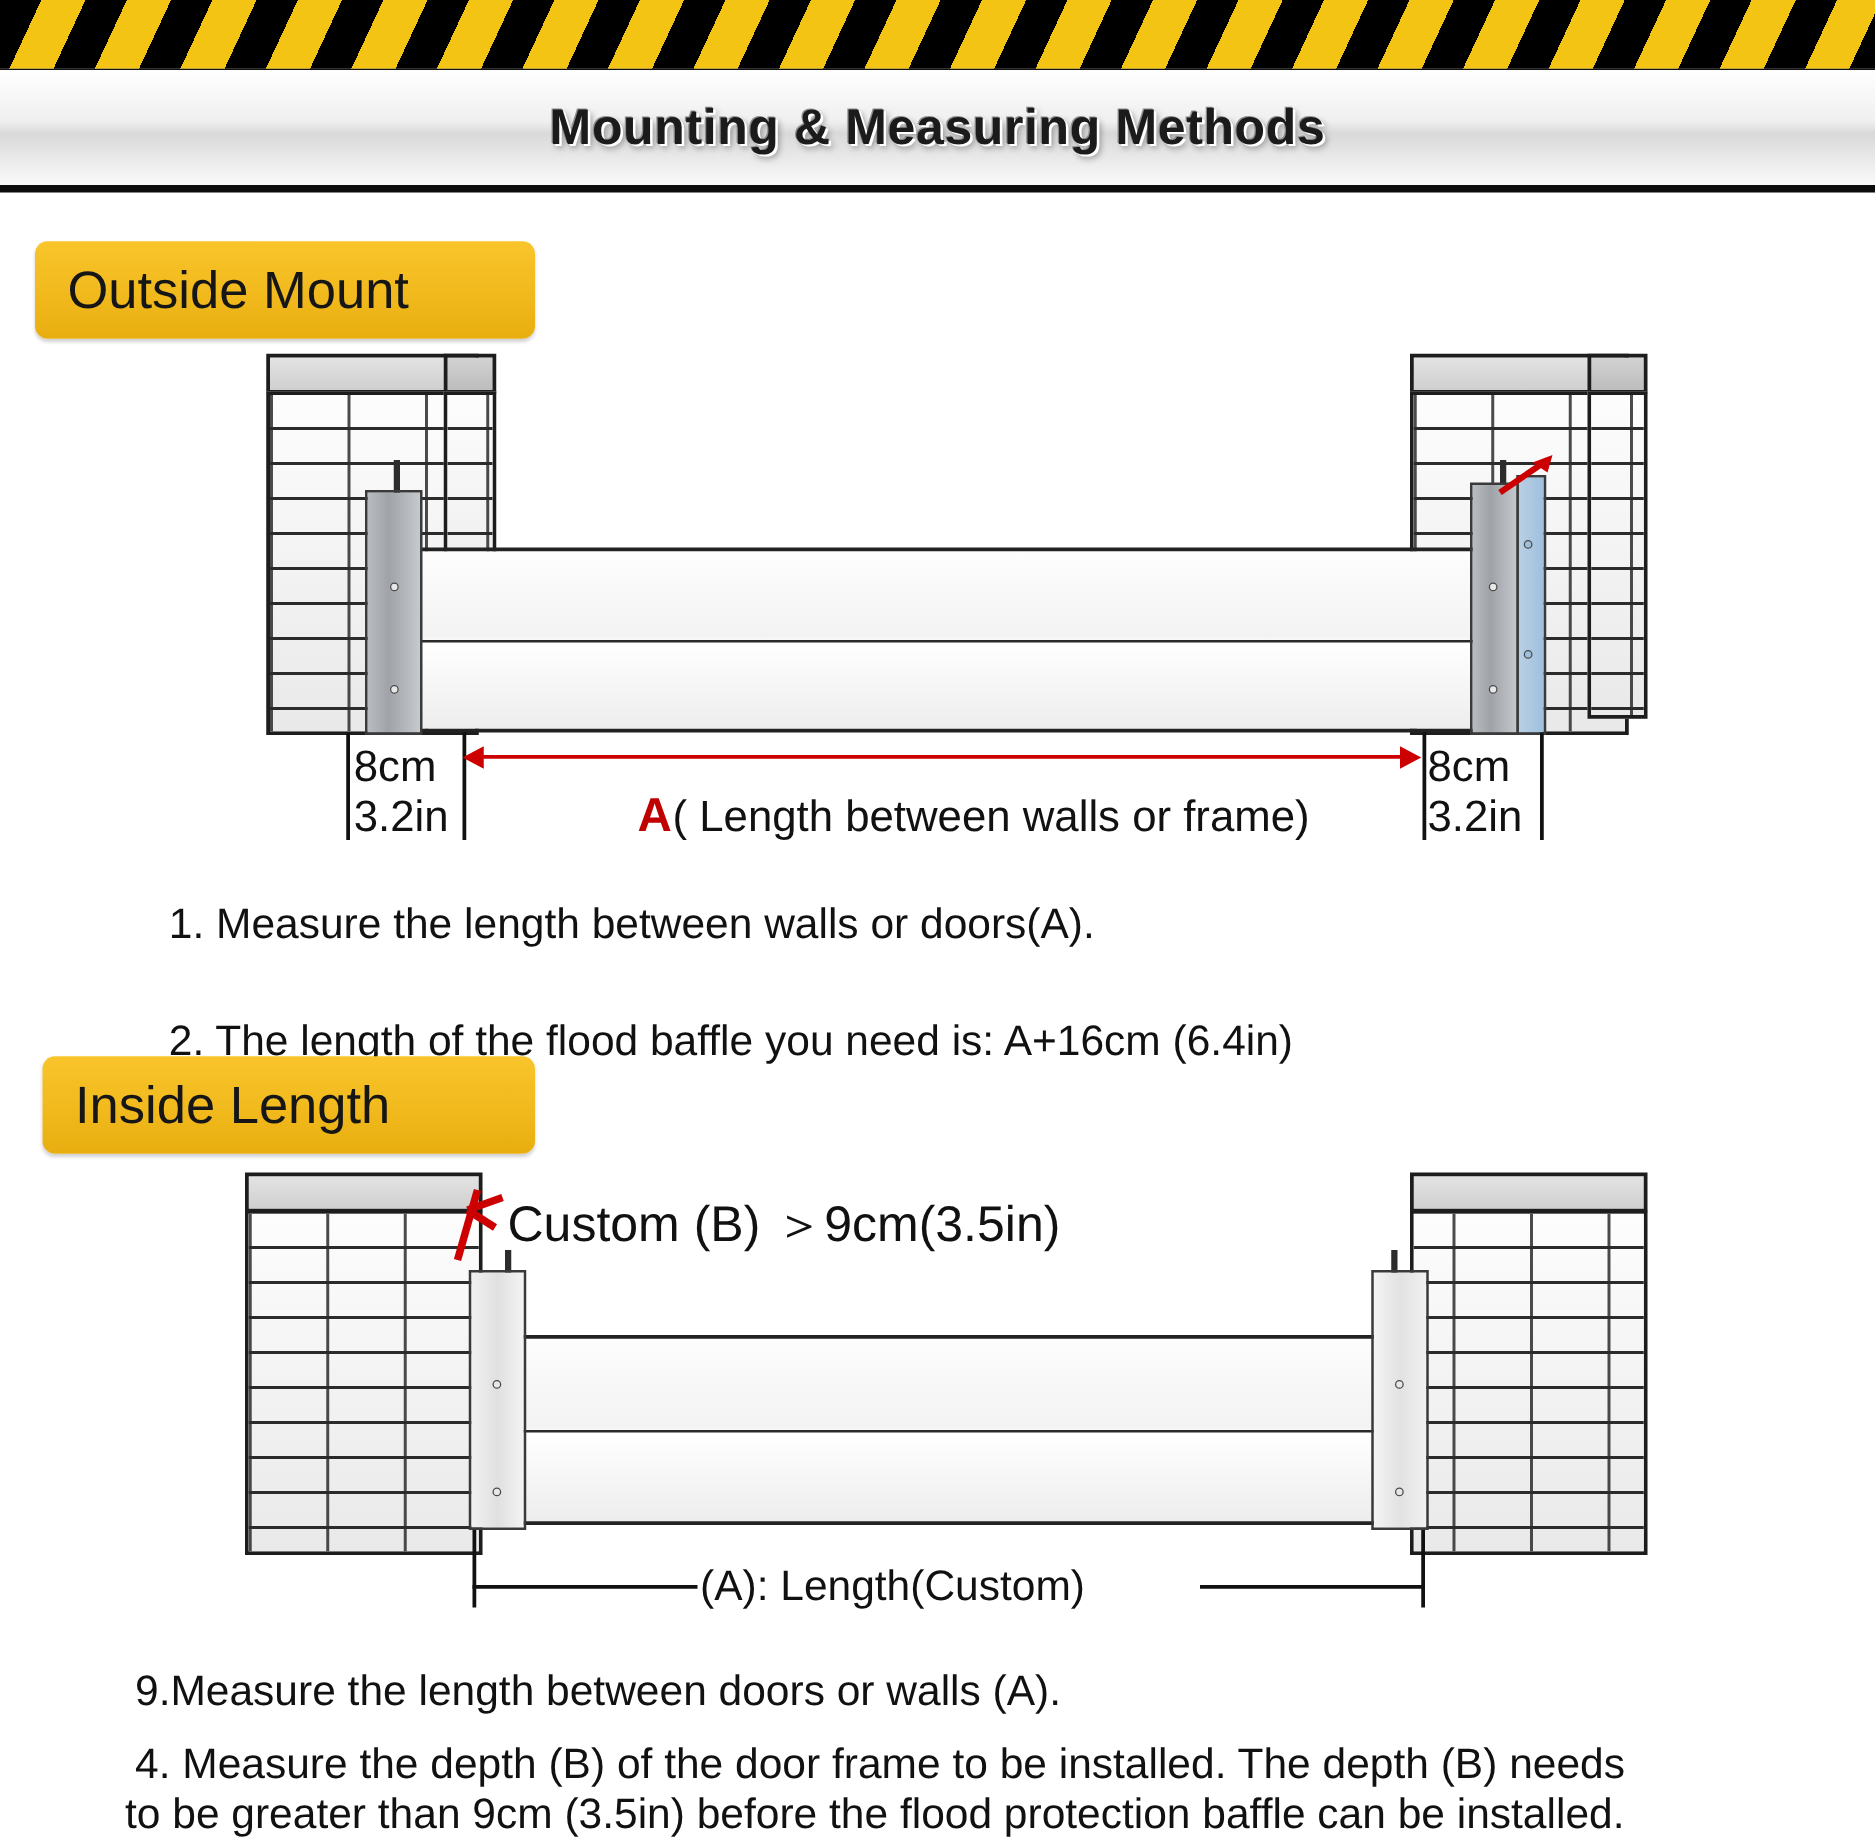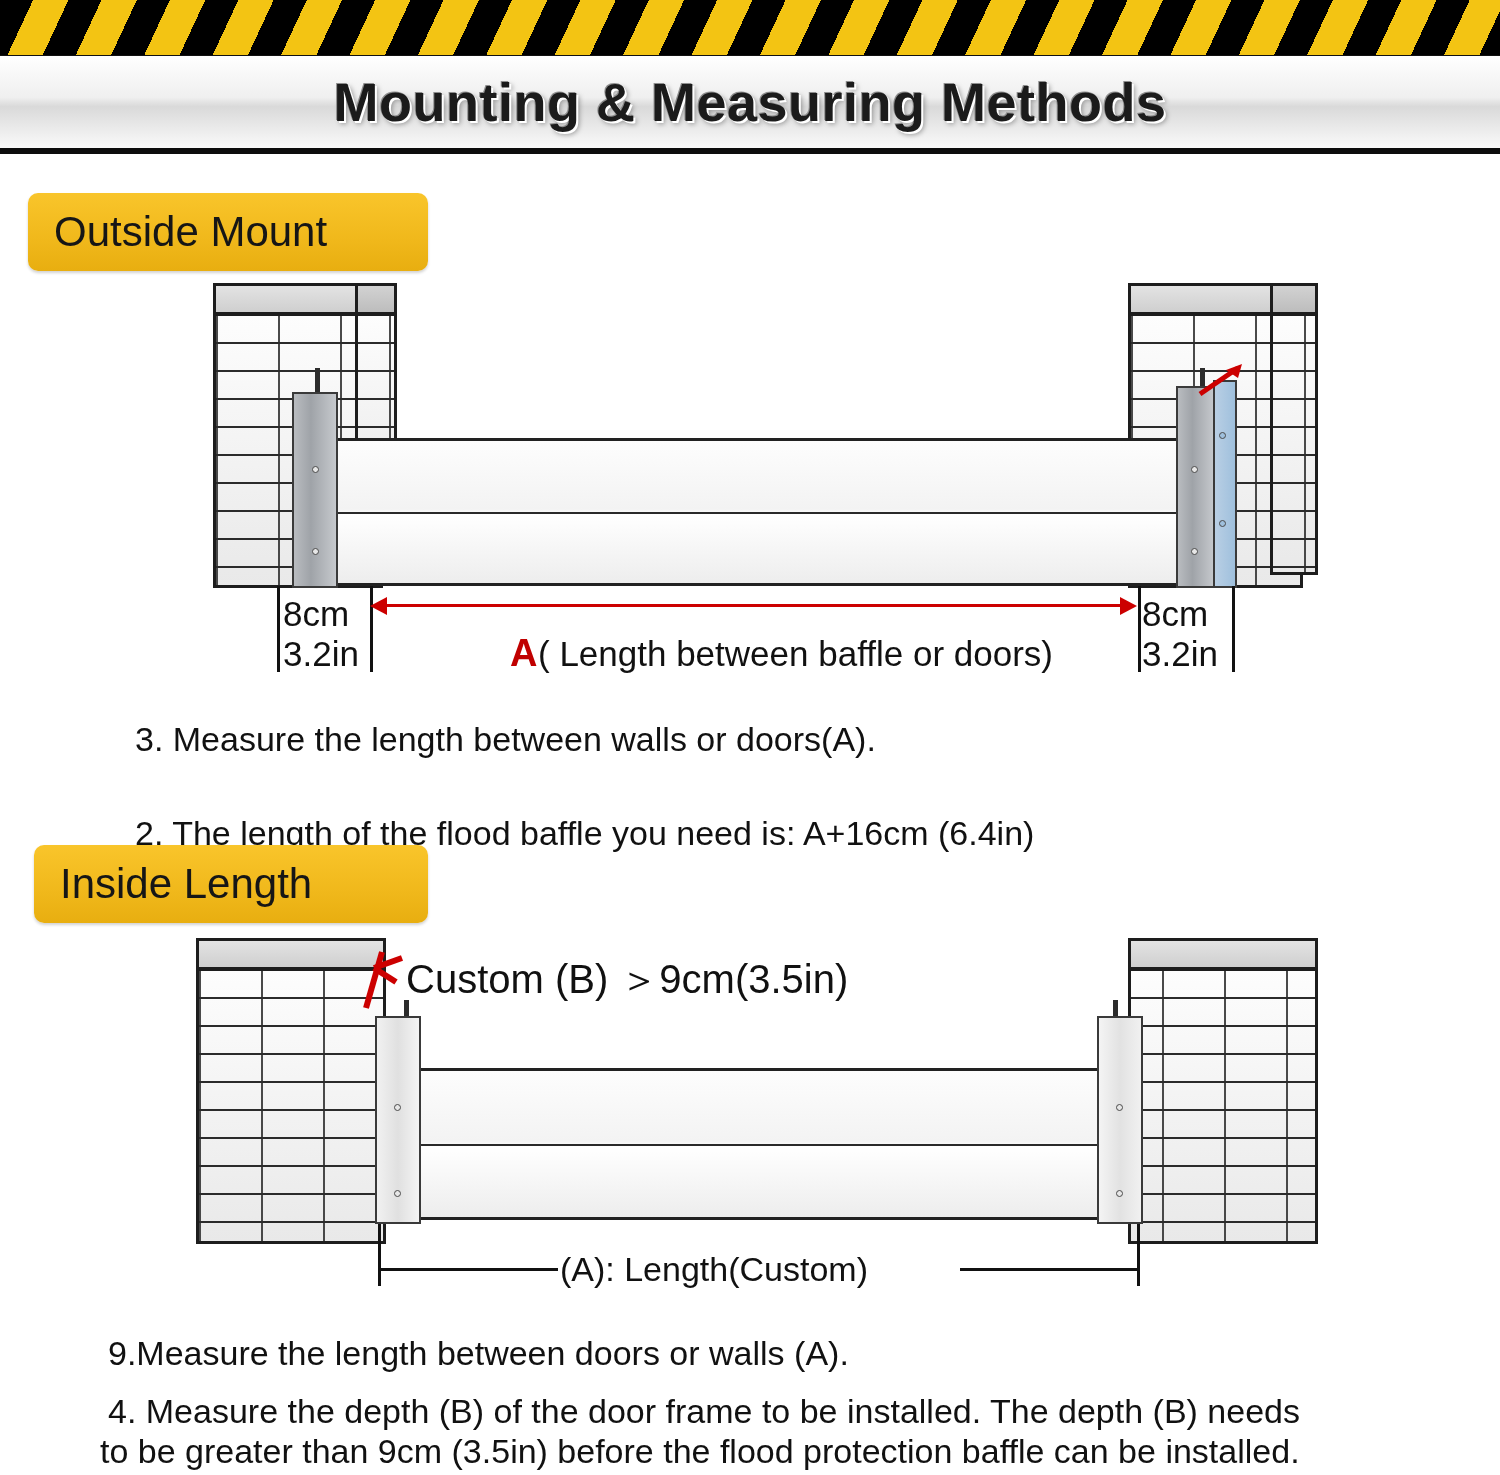--- a/index.html
+++ b/index.html
@@ -35,21 +35,21 @@
   }
   .banner-plate {
     position: absolute;
     left: 0; top: 56px;
     width: 1500px; height: 98px;
     background: linear-gradient(180deg, #ffffff 0%, #efefef 45%, #d9d9d9 55%, #fafafa 100%);
     border-bottom: 6px solid #0d0d0d;
     display: flex; align-items: center; justify-content: center;
   }
   .banner-title {
-    font-size: 54px;
+    font-size: 40px;
     font-weight: bold;
     letter-spacing: 0.5px;
     color: #1b1b1b;
     text-shadow:
       2px 2px 0 #ffffff,
       -1px -1px 0 #8e8e8e,
       3px 3px 5px rgba(0,0,0,0.35);
     white-space: nowrap;
   }
 
@@ -243,23 +243,23 @@
   <div class="dimline" style="left:384px; top:604px; width:738px;"></div>
   <div class="arrow-left" style="left:370px; top:597px;"></div>
   <div class="arrow-right" style="left:1120px; top:597px;"></div>
 
   <div class="label" style="left:283px; top:594px;">8cm</div>
   <div class="label" style="left:283px; top:634px;">3.2in</div>
   <div class="label" style="left:1142px; top:594px;">8cm</div>
   <div class="label" style="left:1142px; top:634px;">3.2in</div>
 
   <div class="label label-red" style="left:510px; top:632px; font-size:38px;">A</div>
-  <div class="label" style="left:538px; top:634px;">( Length between baffle or doors)</div>
-
-  <div class="caption" style="left:135px; top:720px;">3. Measure the length between walls or doors(A).</div>
+  <div class="label" style="left:538px; top:634px;">( Length between walls or frame)</div>
+
+  <div class="caption" style="left:135px; top:720px;">1. Measure the length between walls or doors(A).</div>
   <div class="caption" style="left:135px; top:814px;">2. The length of the flood baffle you need is: A+16cm (6.4in)</div>
 
   <div class="pill" id="pill-inside">
     <span>Inside Length</span>
   </div>
 
   <div class="brick-top" style="left:196px; top:938px; width:190px; height:32px;"></div>
   <div class="brick-col" style="left:196px; top:968px; width:190px; height:276px;">
     <div class="brick-face"></div>
   </div>

